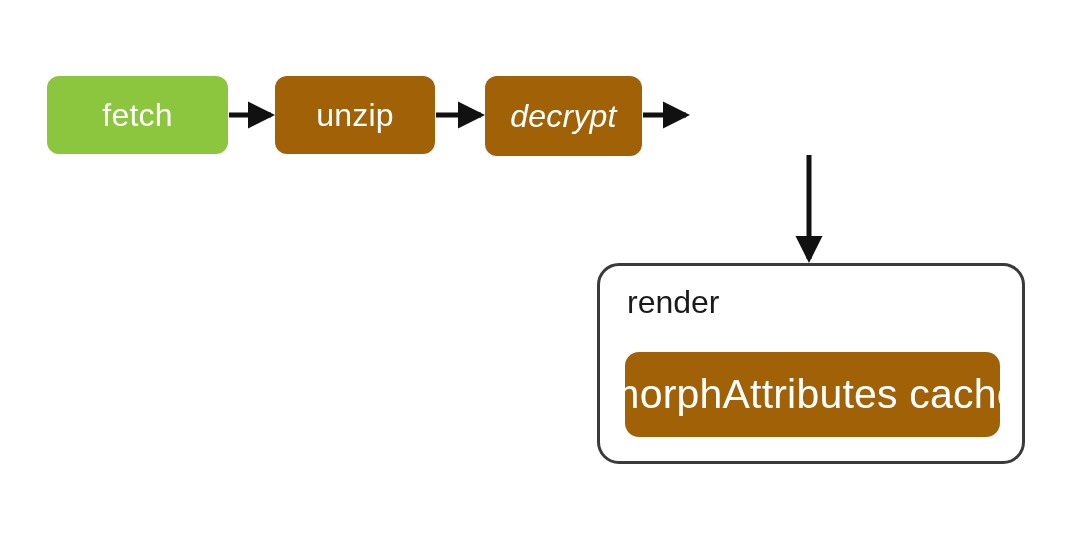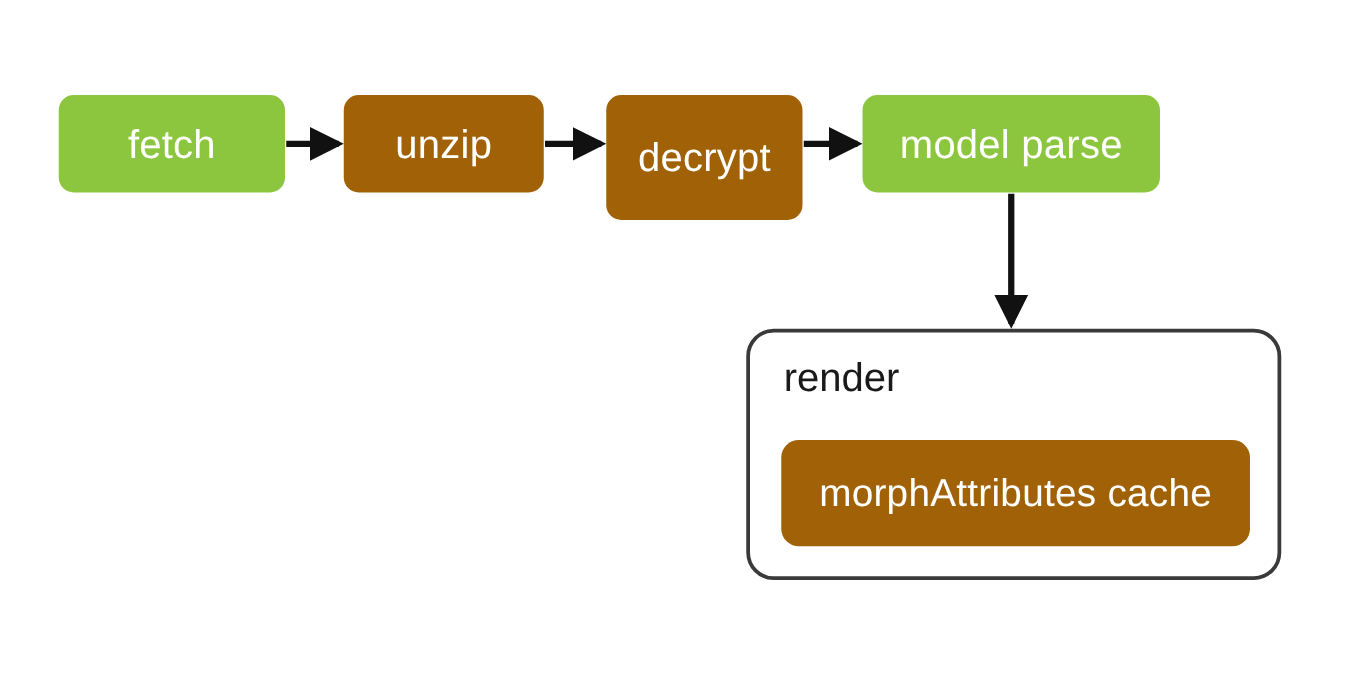--- a/index.html
+++ b/index.html
@@ -29,21 +29,21 @@
     letter-spacing: 0.2px;
     line-height: 1;
     white-space: nowrap;
     user-select: none;
   }
   .node-green { background: #8CC63E; }
   .node-orange { background: #a16207; }
 
   #node-fetch      { left: 47px;  top: 76px;  width: 181px; height: 78px; }
   #node-unzip      { left: 275px; top: 76px;  width: 160px; height: 78px; }
-  #node-decrypt    { left: 485px; top: 76px;  width: 157px; height: 100px; }
+  #node-decrypt    { left: 485px; top: 76px;  width: 157px; height: 80px; font-style: italic; }
   #node-modelparse { left: 690px; top: 76px;  width: 238px; height: 78px; }
 
   .group-box {
     position: absolute;
     left: 597px;
     top: 263px;
     width: 428px;
     height: 201px;
     border: 3px solid #3A3A3A;
     border-radius: 22px;
@@ -58,21 +58,21 @@
     color: #1a1a1a;
     line-height: 1;
     white-space: nowrap;
     user-select: none;
   }
   #node-morph {
     left: 625px;
     top: 352px;
     width: 375px;
     height: 85px;
-    font-size: 31px;
+    font-size: 41px;
     border-radius: 14px;
   }
 
   .edges {
     position: absolute;
     left: 0;
     top: 0;
     width: 1080px;
     height: 540px;
     pointer-events: none;
@@ -98,21 +98,20 @@
 
     <line x1="809" y1="155" x2="809" y2="259" stroke="#111111" stroke-width="5" marker-end="url(#arrowhead)"></line>
   </svg>
 
   <div class="node node-green" id="node-fetch">fetch</div>
 
   <div class="node node-orange" id="node-unzip">unzip</div>
 
   <div class="node node-orange" id="node-decrypt">decrypt</div>
 
-  <div class="node node-green" id="node-modelparse">model parse</div>
 
   <div class="group-box"></div>
 
   <div class="group-title">render</div>
 
   <div class="node node-orange" id="node-morph">morphAttributes cache</div>
 
 </div>
 
 </body></html>

